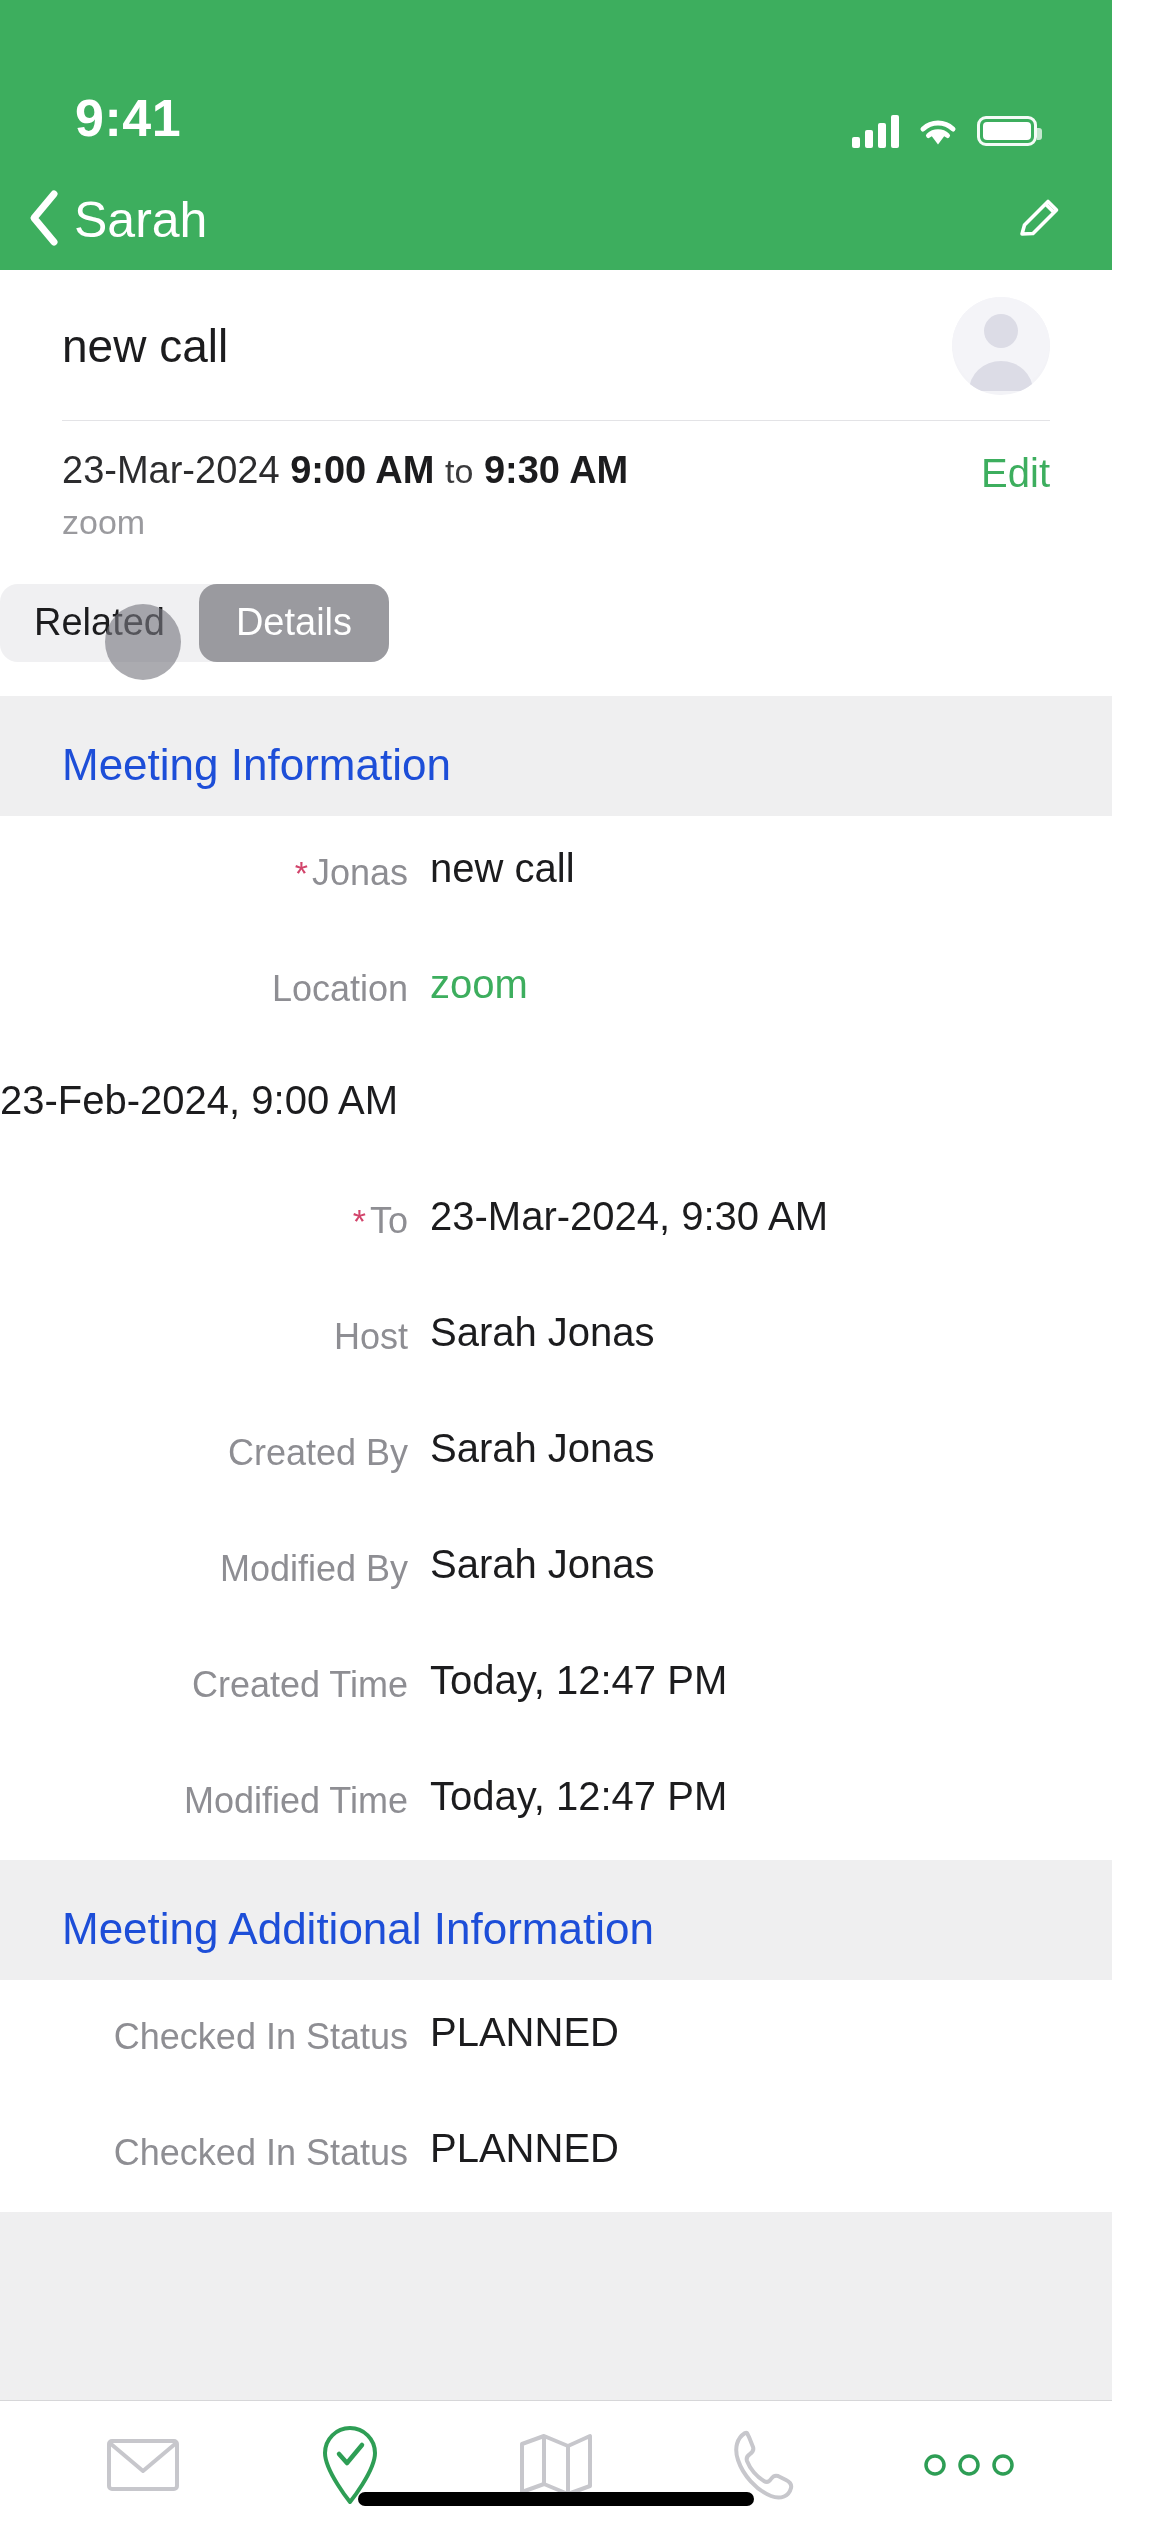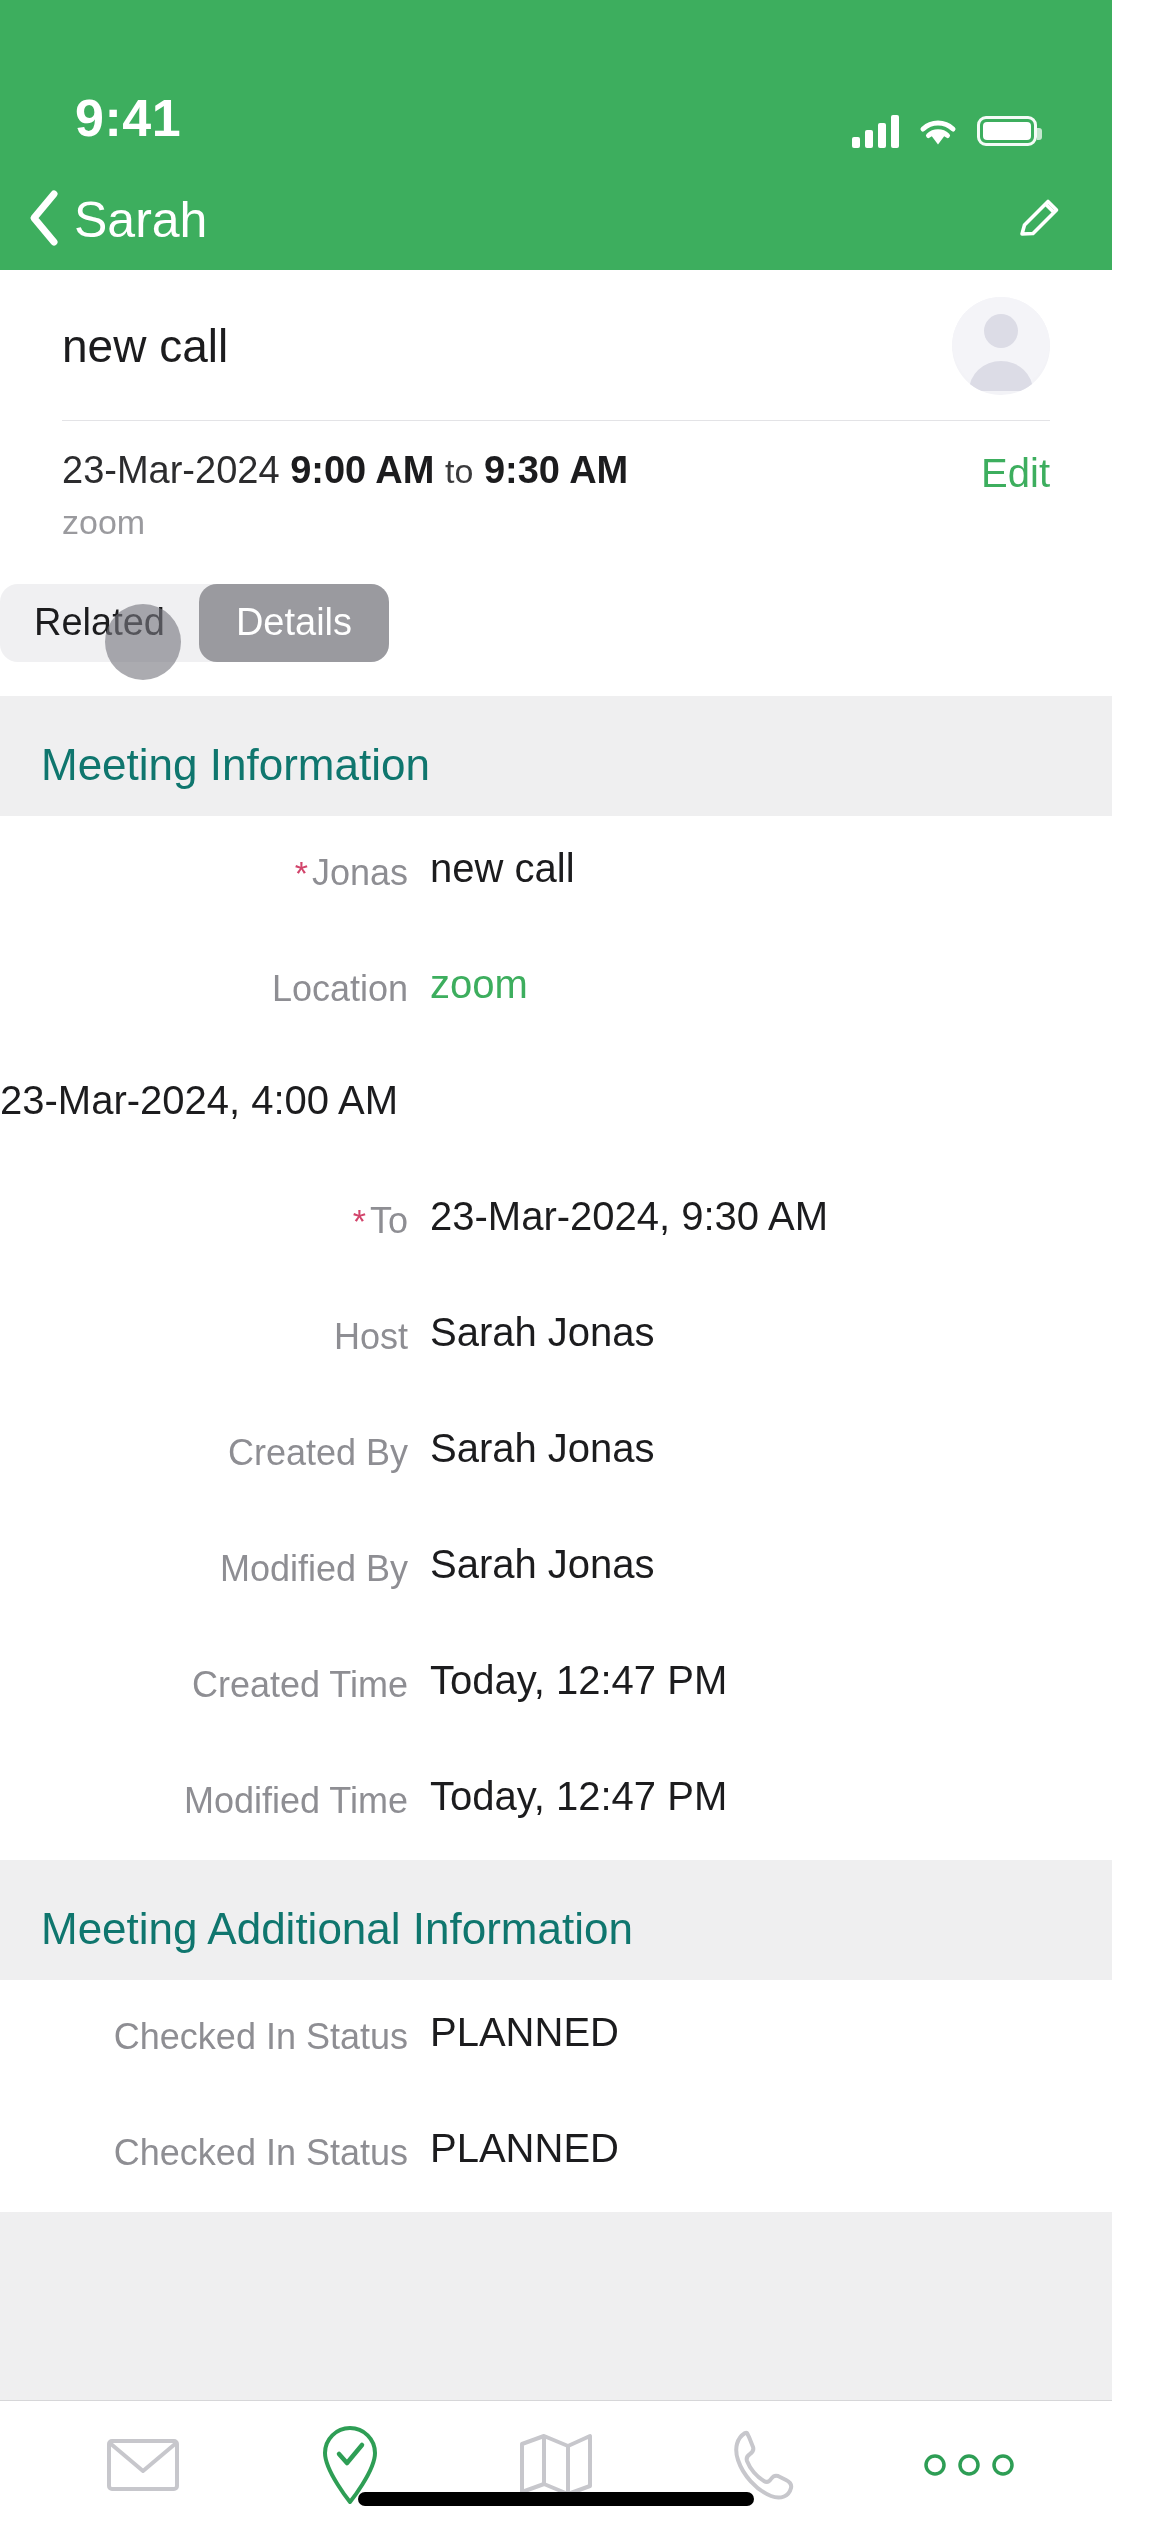--- a/index.html
+++ b/index.html
@@ -76,21 +76,21 @@
     font-size:38px; color:#1c1c1e; border-radius:18px; cursor:pointer; min-width:190px;
   }
   .seg-item.active { background:#9a9a9f; color:#fff; }
   .touch-dot {
     position:absolute; width:76px; height:76px; border-radius:50%;
     background:rgba(120,120,128,0.62); left:105px; top:20px; pointer-events:none;
   }
 
   
   .content { background:#efeff0; padding-bottom:0; }
-  .section-title { font-size:44px; color:#0f766e; padding:44px 62px 26px 41px; }
+  .section-title { font-size:44px; color:#1d4ed8; padding:44px 62px 26px 62px; }
   .card { background:#fff; }
   .row { display:flex; align-items:flex-start; padding:0 40px 0 0; min-height:116px; }
   .row-label {
     width:430px; text-align:right; font-size:36px; color:#8e8e93;
     padding:36px 22px 0 0; flex:0 0 auto; white-space:nowrap;
   }
   .req { color:#d2446b; font-size:34px; margin-right:4px; }
   .row-value { font-size:40px; color:#1c1c1e; padding:30px 0 0 0; flex:1 1 auto; word-break:break-word; }
   .row-value.link { color:#3DAE5E; }
 
@@ -194,21 +194,21 @@
     <div class="card">
       <div class="row">
         <div class="row-label"><span class="req">*</span><span>Jonas</span></div>
         <div class="row-value">new call</div>
       </div>
       <div class="row">
         <div class="row-label">Location</div>
         <div class="row-value link">zoom</div>
       </div>
       <div class="row">
-        <div class="row-value">23-Mar-2024, 4:00 AM</div>
+        <div class="row-value">23-Feb-2024, 9:00 AM</div>
       </div>
       <div class="row">
         <div class="row-label"><span class="req">*</span><span>To</span></div>
         <div class="row-value">23-Mar-2024, 9:30 AM</div>
       </div>
       <div class="row">
         <div class="row-label">Host</div>
         <div class="row-value">Sarah Jonas</div>
       </div>
       <div class="row">

